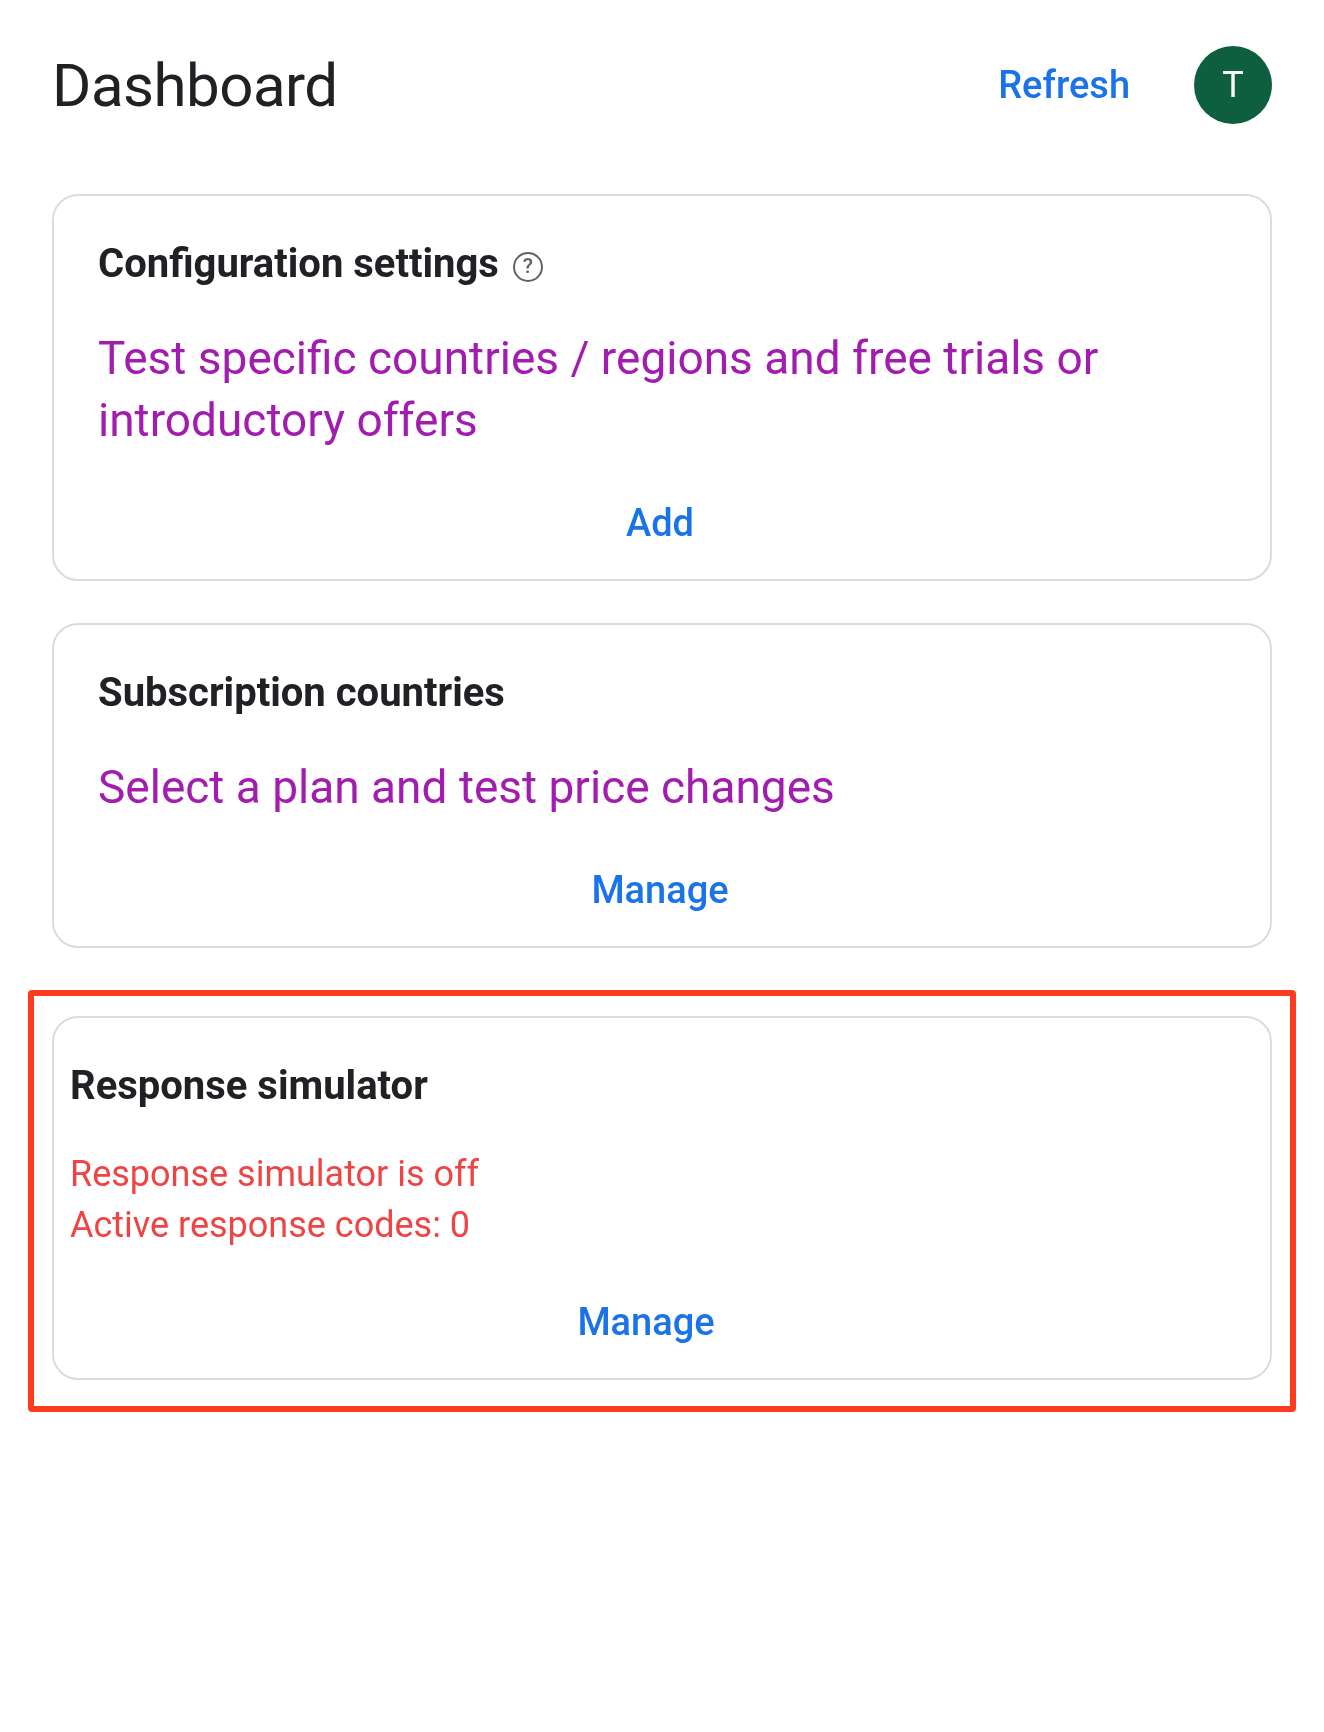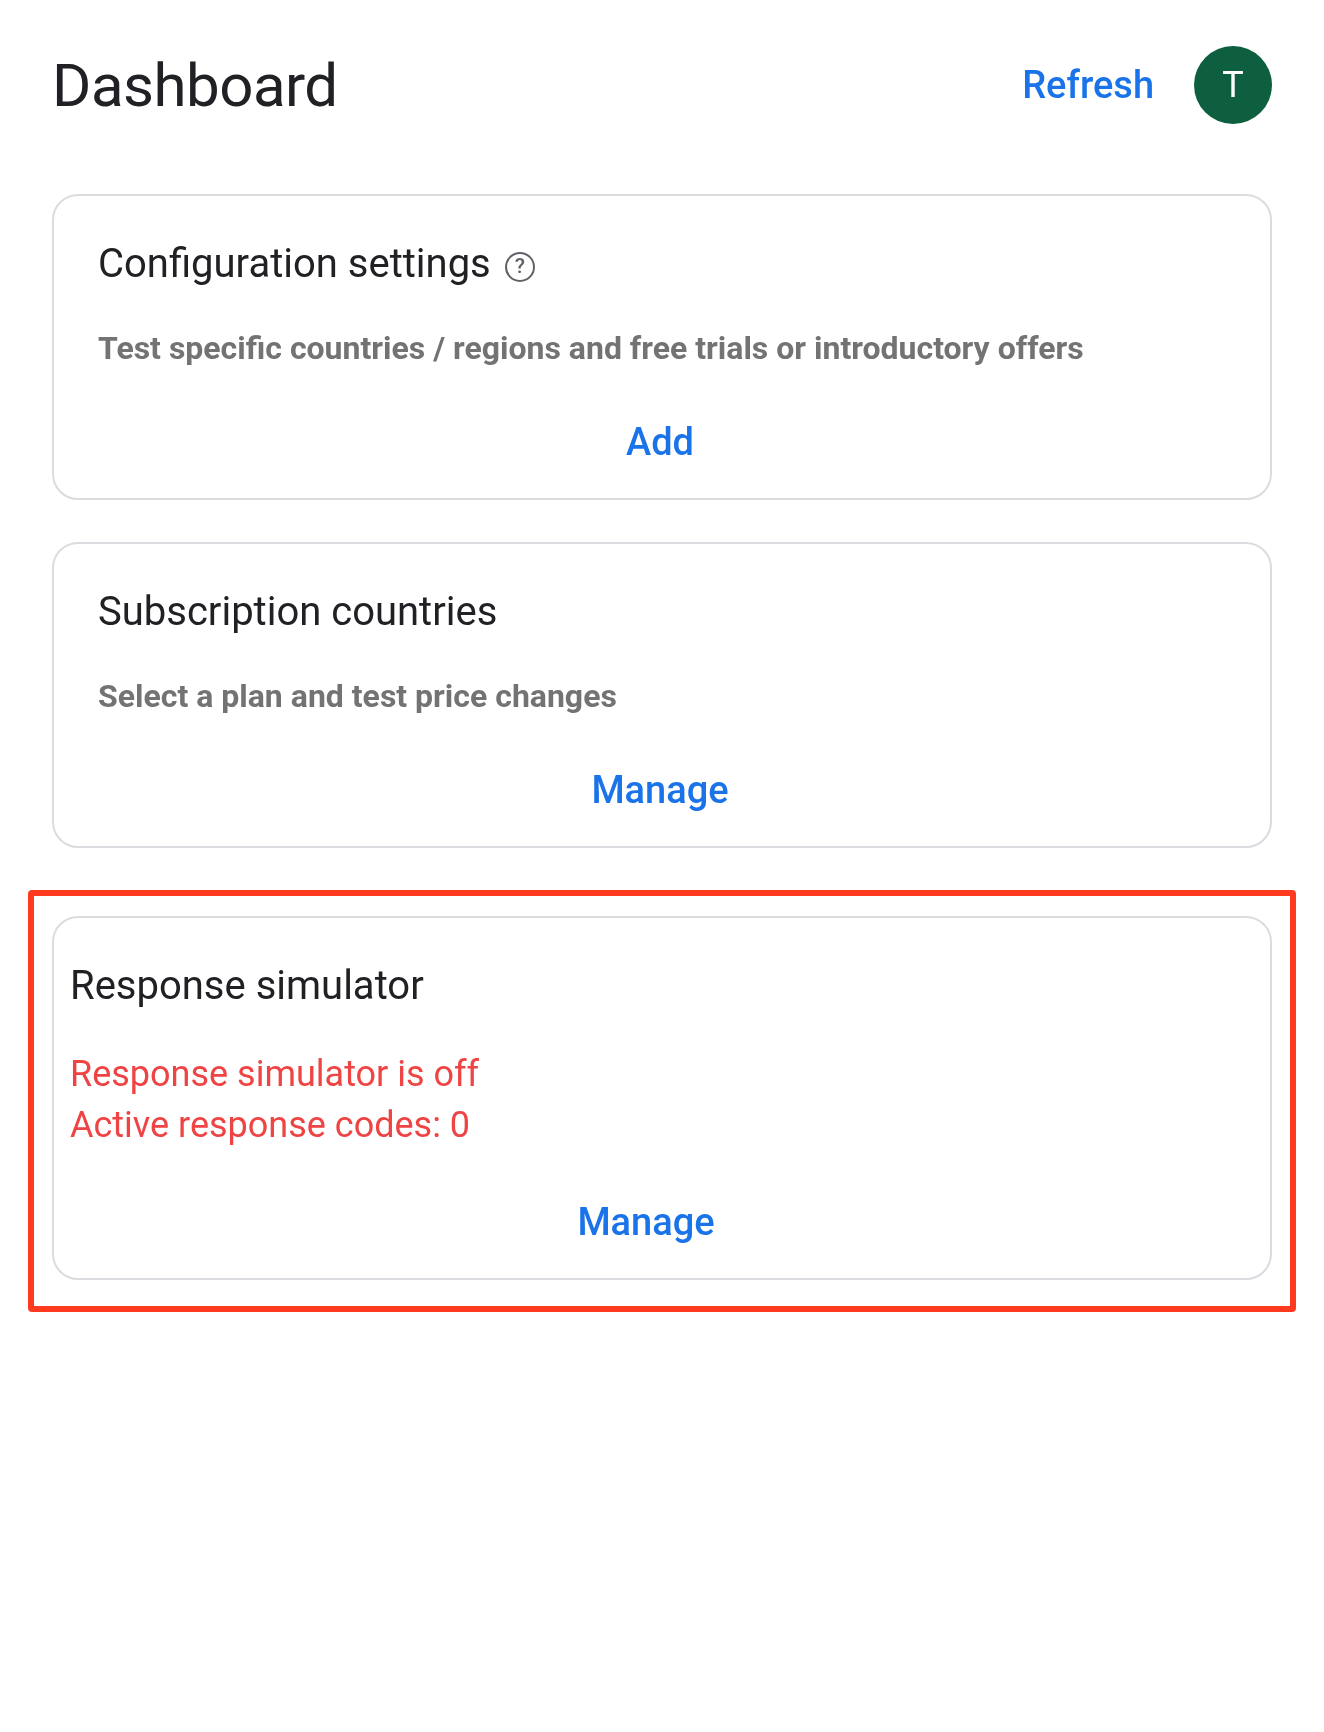--- a/index.html
+++ b/index.html
@@ -25,21 +25,21 @@
       margin-bottom: 70px;
     }
     .page-title {
       font-size: 60px;
       font-weight: 400;
       color: #202124;
       letter-spacing: -0.5px;
     }
     .header-right {
       display: flex;
-      gap: 40px;
+      gap: 64px;
     }
     .refresh-btn {
       font-size: 38px;
       font-weight: 500;
       color: #1a73e8;
       background: none;
       border: none;
       cursor: pointer;
       font-family: inherit;
     }
@@ -63,42 +63,42 @@
       margin-bottom: 42px;
     }
     .card-title-row {
       display: flex;
       align-items: center;
       gap: 14px;
       margin-bottom: 40px;
     }
     .card-title {
       font-size: 40px;
-      font-weight: 400;
+      font-weight: 700;
       color: #202124;
     }
     .help-icon {
       width: 30px;
       height: 30px;
       border: 2.5px solid #5f6368;
       border-radius: 50%;
       display: inline-flex;
       align-items: center;
       justify-content: center;
       font-size: 21px;
       font-weight: 500;
       color: #5f6368;
       line-height: 1;
       position: relative;
       top: 3px;
     }
     .card-body {
-      font-size: 32px;
-      font-weight: 700;
-      color: #737373;
+      font-size: 46px;
+      font-weight: 400;
+      color: #a21caf;
       line-height: 1.35;
       margin-bottom: 34px;
     }
     .card-body-line {
       font-size: 36px;
       font-weight: 400;
       color: #ef4444;
       line-height: 1.4;
     }
     .card-footer {

